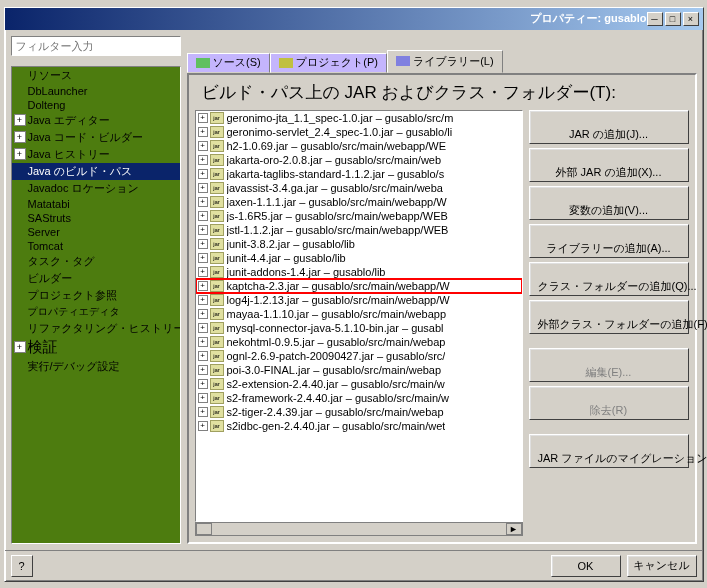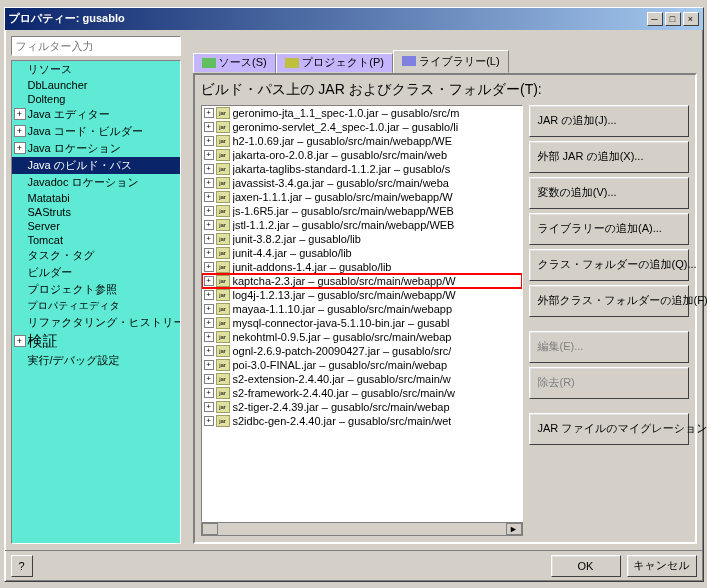--- a/index.html
+++ b/index.html
@@ -23,21 +23,21 @@
       box-shadow: inset 1px 1px 0 #ffffff, inset -1px -1px 0 #808080;
       display: flex;
       flex-direction: column;
     }
     .title-bar {
       background: linear-gradient(to right, #0a246a, #a6caf0);
       height: 22px;
       display: flex;
       align-items: center;
       padding: 0 4px;
-      justify-content: space-between;
+      justify-content: flex-end;
     }
     .title-bar-text {
       color: white;
       font-size: 11px;
       font-weight: bold;
     }
     .title-bar-buttons {
       display: flex;
       gap: 2px;
     }
@@ -53,21 +53,21 @@
       font-size: 9px;
       display: flex;
       align-items: center;
       justify-content: center;
       cursor: pointer;
     }
     .dialog-content {
       display: flex;
       flex: 1;
       padding: 6px;
-      gap: 12px;
+      gap: 6px;
     }
     .left-panel {
       width: 170px;
       display: flex;
       flex-direction: column;
       gap: 4px;
     }
     .filter-input {
       width: 100%;
       height: 20px;
@@ -81,23 +81,24 @@
       font-size: 11px;
       font-family: "MS UI Gothic", sans-serif;
     }
     .tree-panel {
       flex: 1;
       border: 1px solid;
       border-top-color: #808080;
       border-left-color: #808080;
       border-right-color: #ffffff;
       border-bottom-color: #ffffff;
-      background: #5eead4;
+      background: #4d7c0f;
       overflow-y: auto;
       overflow-x: hidden;
+      margin-top: 6px;
     }
     .tree-item {
       display: flex;
       align-items: center;
       padding: 1px 2px;
       cursor: pointer;
       white-space: nowrap;
       font-size: 11px;
       user-select: none;
     }
@@ -161,21 +162,22 @@
       border-right-color: #ffffff;
       border-bottom-color: #ffffff;
       background: #d4d0c8;
       flex: 1;
       padding: 6px;
       display: flex;
       flex-direction: column;
       gap: 6px;
     }
     .panel-label {
-      font-size: 14px;
+      font-size: 17px;
+      margin-left: 7px;
     }
     .jar-list-area {
       display: flex;
       gap: 6px;
       flex: 1;
     }
     .jar-list {
       flex: 1;
       border: 1px solid;
       border-top-color: #808080;
@@ -236,22 +238,22 @@
       background: #d4d0c8;
       border: 1px solid;
       border-top-color: #ffffff;
       border-left-color: #ffffff;
       border-right-color: #404040;
       border-bottom-color: #404040;
       box-shadow: inset 1px 1px 0 #dfdfdf;
       font-size: 11px;
       font-family: "MS UI Gothic", sans-serif;
       cursor: pointer;
-      text-align: left;
-      padding: 0 8px;
+      text-align: center;
+      padding: 16px 8px;
       white-space: nowrap;
     }
     .action-btn:disabled {
       color: #808080;
     }
     .action-btn.wide { width: 100%; }
     .separator { height: 6px; }
     .scrollbar-h {
       height: 14px;
       background: #d4d0c8;
@@ -334,21 +336,21 @@
           <div class="tree-item">
             <span class="expander">+</span>
             <span style="font-size:11px;">Java エディター</span>
           </div>
           <div class="tree-item">
             <span class="expander">+</span>
             <span style="font-size:11px;">Java コード・ビルダー</span>
           </div>
           <div class="tree-item">
             <span class="expander">+</span>
-            <span style="font-size:11px;">Java ロケーション</span>
+            <span style="font-size:11px;">Java ヒストリー</span>
           </div>
           <div class="tree-item selected">
             <span style="width:14px; display:inline-block; flex-shrink:0;"></span>
             <span style="font-size:11px;">Java のビルド・パス</span>
           </div>
           <div class="tree-item">
             <span style="width:14px; display:inline-block; flex-shrink:0;"></span>
             <span style="font-size:11px;">Javadoc ロケーション</span>
           </div>
           <div class="tree-item">

